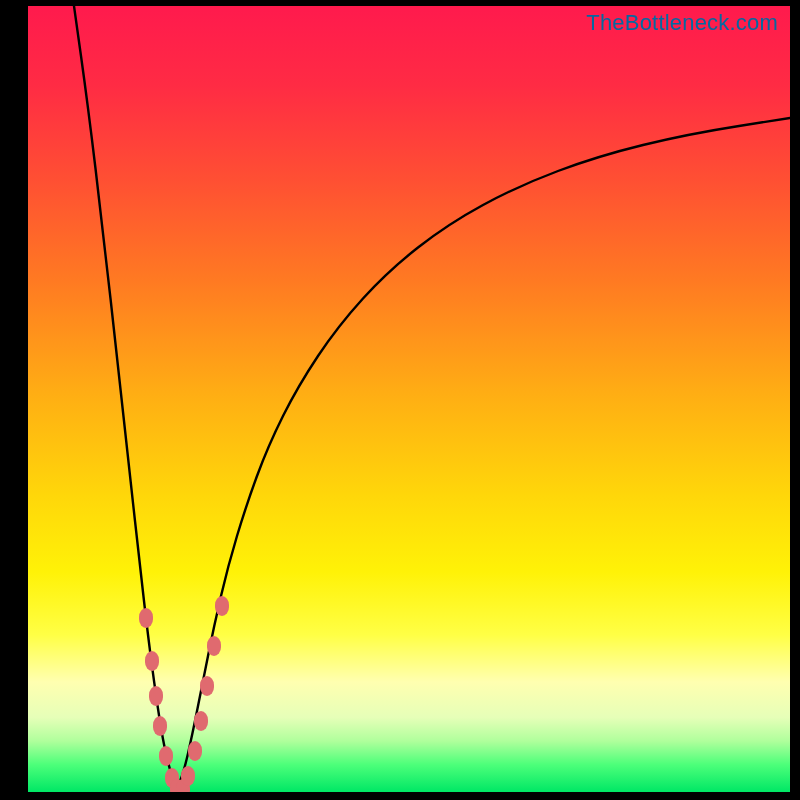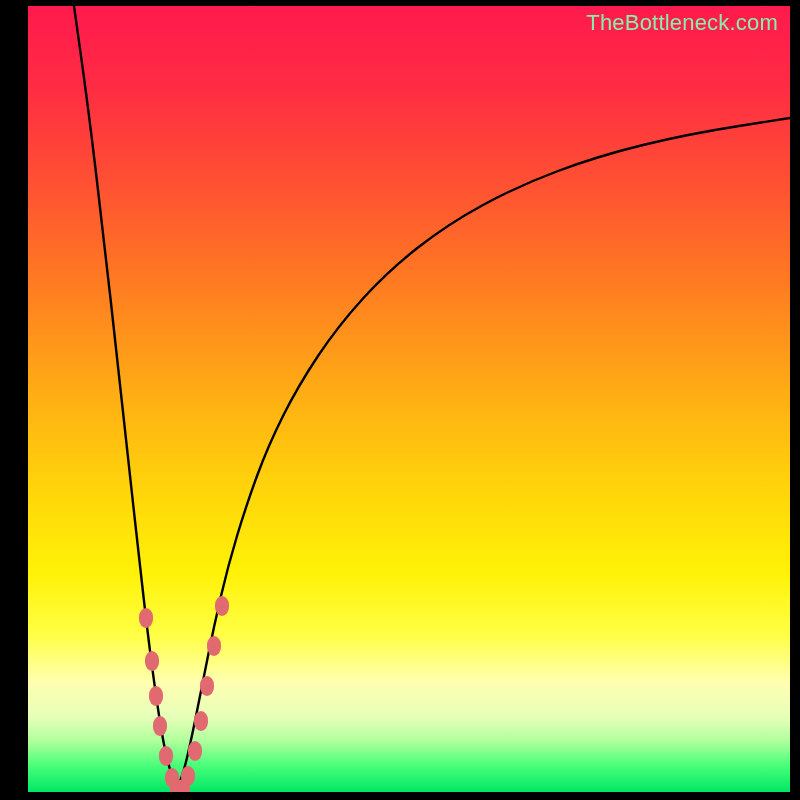--- a/index.html
+++ b/index.html
@@ -22,21 +22,21 @@
     left: 28px;
     top: 6px;
     width: 762px;
     height: 786px;
     overflow: hidden;
   }
   .watermark {
     position: absolute;
     top: 4px;
     right: 12px;
-    color: #86efac;
+    color: #0369a1;
     font-size: 22px;
     font-weight: 500;
     letter-spacing: 0.2px;
     user-select: none;
   }
   svg.curve {
     position: absolute;
     left: 0; top: 0;
     width: 100%; height: 100%;
     overflow: visible;

